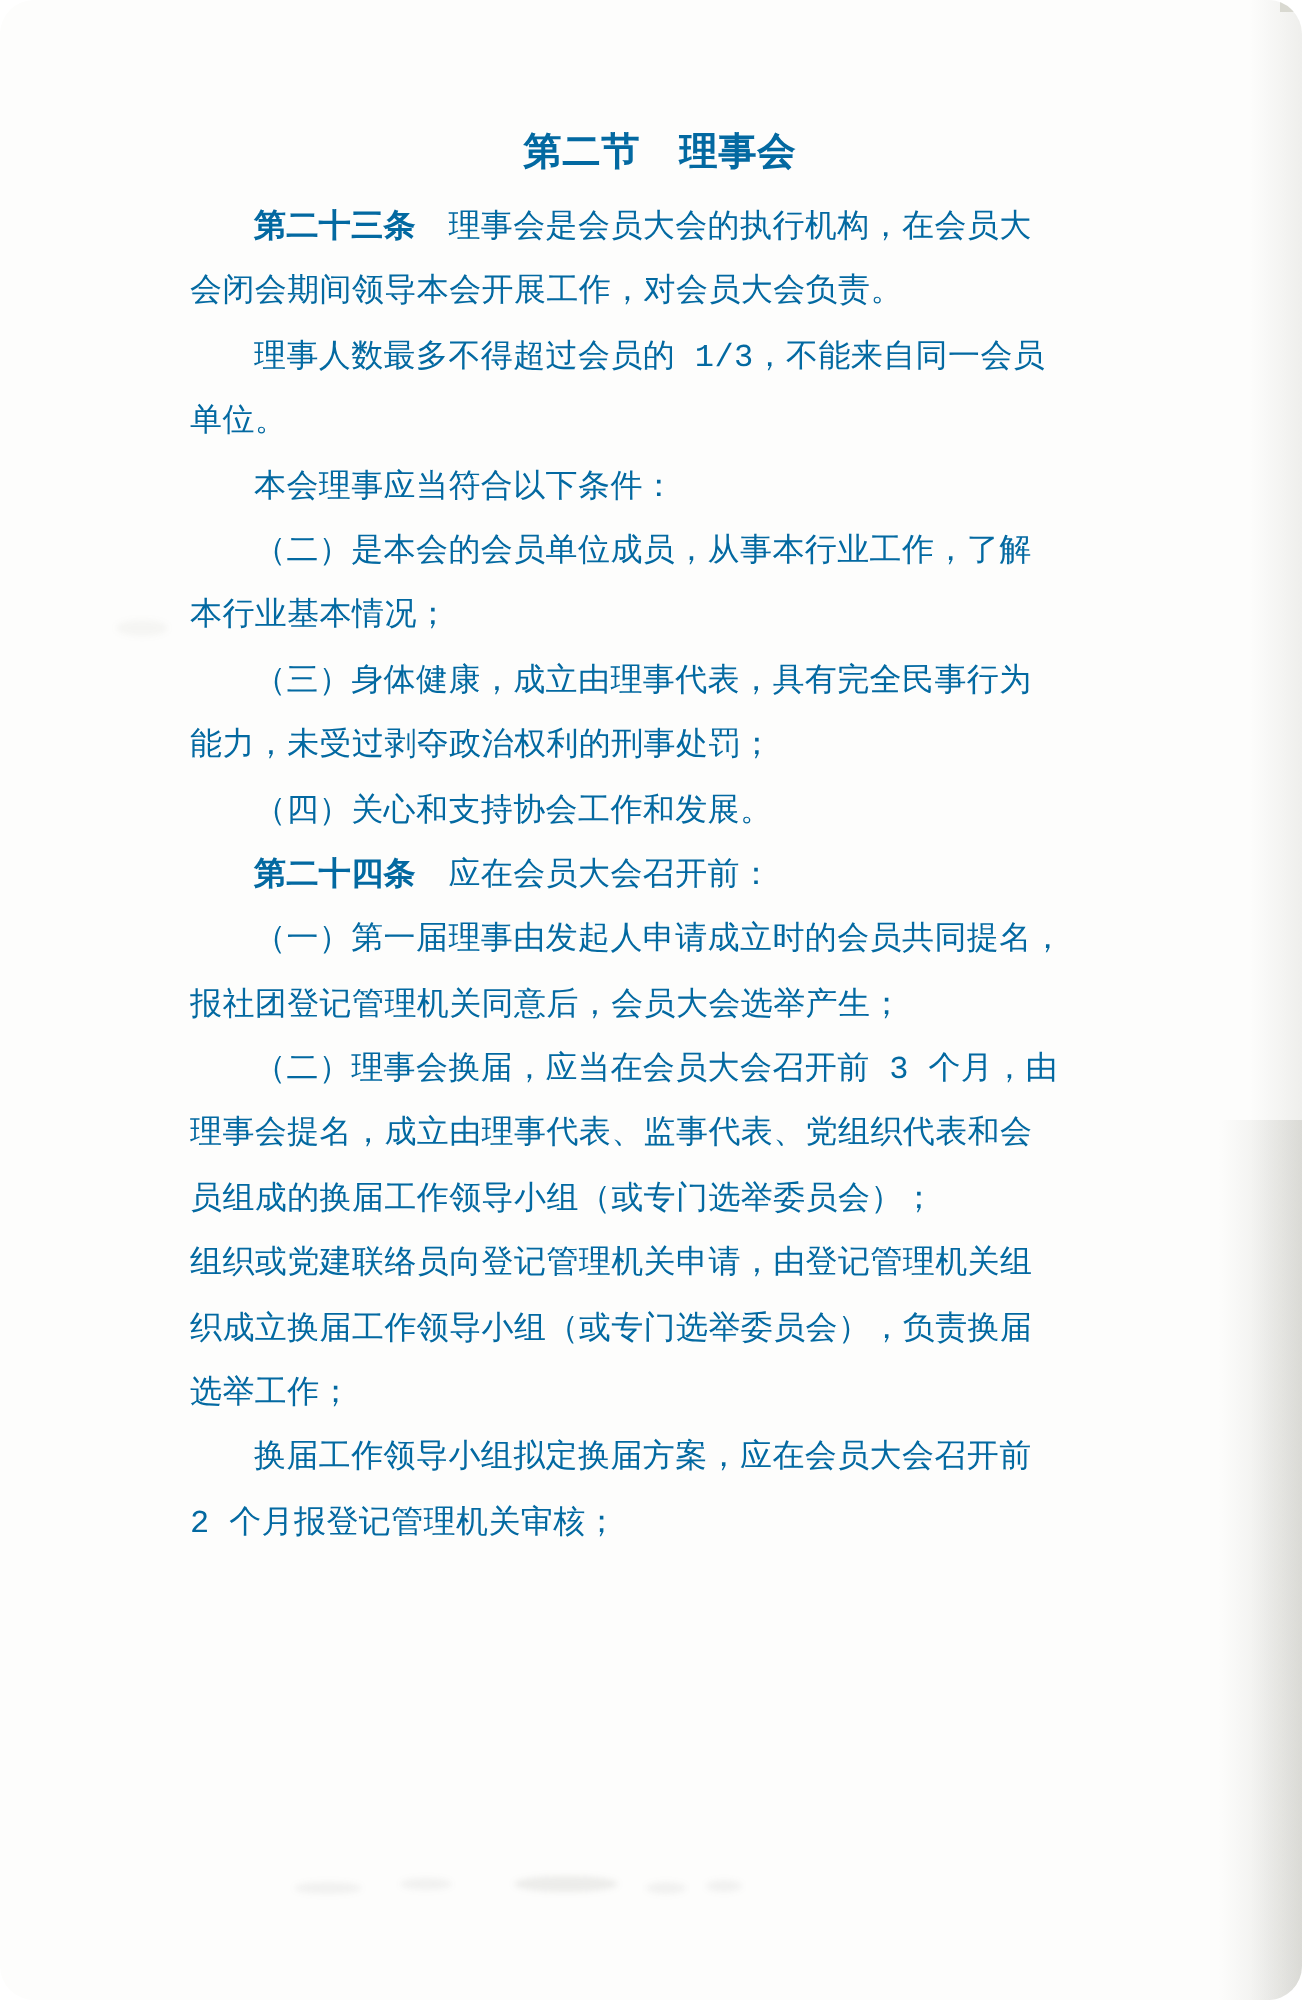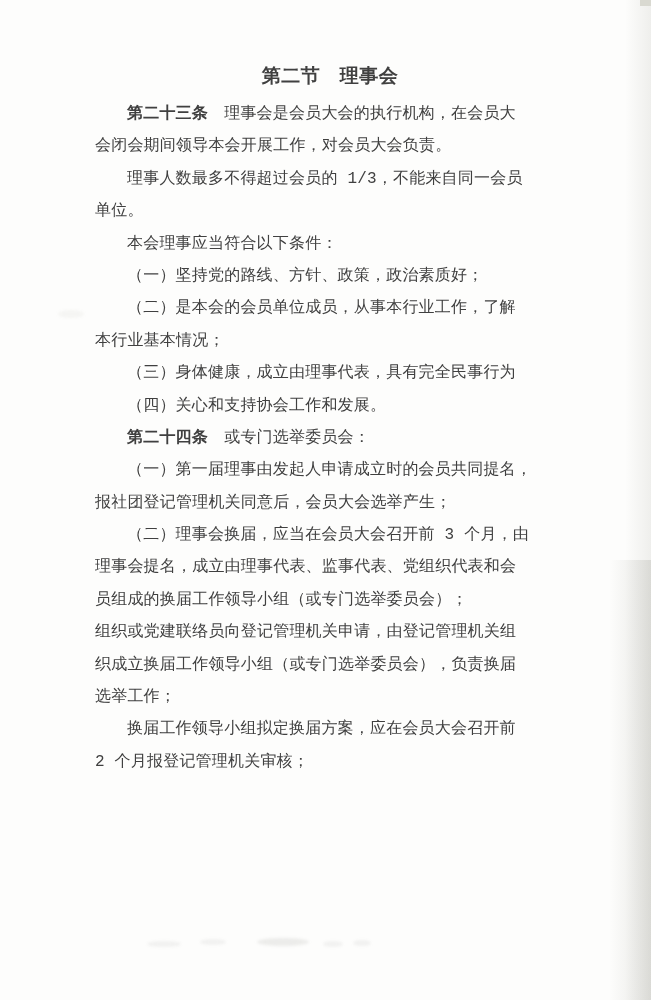--- a/index.html
+++ b/index.html
@@ -50,36 +50,36 @@
   .smudge.s1{left:147px;top:941px;width:34px;height:6px;}
   .smudge.s2{left:200px;top:939px;width:26px;height:6px;}
   .smudge.s3{left:257px;top:938px;width:52px;height:8px;background:rgba(90,90,80,0.10);}
   .smudge.s4{left:323px;top:941px;width:20px;height:6px;}
   .smudge.s5{left:353px;top:940px;width:18px;height:6px;}
   .smudge.s6{left:58px;top:310px;width:26px;height:8px;background:rgba(90,90,80,0.05);}
 </style>
 </head>
 <body>
 
-<div class="page" style="background: rgb(253, 253, 252); color: #404040;">
+<div class="page" style="background: rgb(253, 253, 252); color: #0369a1; border-radius: 17px;">
 
   <div class="doc-title">第二节　理事会</div>
 
   <div class="doc-body">
       <div class="line indent"><span class="bold">第二十三条</span><span class="">　理事会是会员大会的执行机构，在会员大</span></div>
       <div class="line"><span class="">会闭会期间领导本会开展工作，对会员大会负责。</span></div>
       <div class="line indent"><span class="">理事人数最多不得超过会员的 1/3，不能来自同一会员</span></div>
       <div class="line"><span class="">单位。</span></div>
       <div class="line indent"><span class="">本会理事应当符合以下条件：</span></div>
-      <div class="line indent"><span class="">（一）坚持党的路线、方针、政策，政治素质好；</span></div>
       <div class="line indent"><span class="">（二）是本会的会员单位成员，从事本行业工作，了解</span></div>
       <div class="line"><span class="">本行业基本情况；</span></div>
       <div class="line indent"><span class="">（三）身体健康，成立由理事代表，具有完全民事行为</span></div>
+      <div class="line"><span class="">能力，未受过剥夺政治权利的刑事处罚；</span></div>
       <div class="line indent"><span class="">（四）关心和支持协会工作和发展。</span></div>
-      <div class="line indent"><span class="bold">第二十四条</span><span class="">　或专门选举委员会：</span></div>
+      <div class="line indent"><span class="bold">第二十四条</span><span class="">　应在会员大会召开前：</span></div>
       <div class="line indent"><span class="">（一）第一届理事由发起人申请成立时的会员共同提名，</span></div>
       <div class="line"><span class="">报社团登记管理机关同意后，会员大会选举产生；</span></div>
       <div class="line indent"><span class="">（二）理事会换届，应当在会员大会召开前 3 个月，由</span></div>
       <div class="line"><span class="">理事会提名，成立由理事代表、监事代表、党组织代表和会</span></div>
       <div class="line"><span class="">员组成的换届工作领导小组（或专门选举委员会）；</span></div>
       <div class="line"><span class="">组织或党建联络员向登记管理机关申请，由登记管理机关组</span></div>
       <div class="line"><span class="">织成立换届工作领导小组（或专门选举委员会），负责换届</span></div>
       <div class="line"><span class="">选举工作；</span></div>
       <div class="line indent"><span class="">换届工作领导小组拟定换届方案，应在会员大会召开前</span></div>
       <div class="line"><span class="">2 个月报登记管理机关审核；</span></div>

